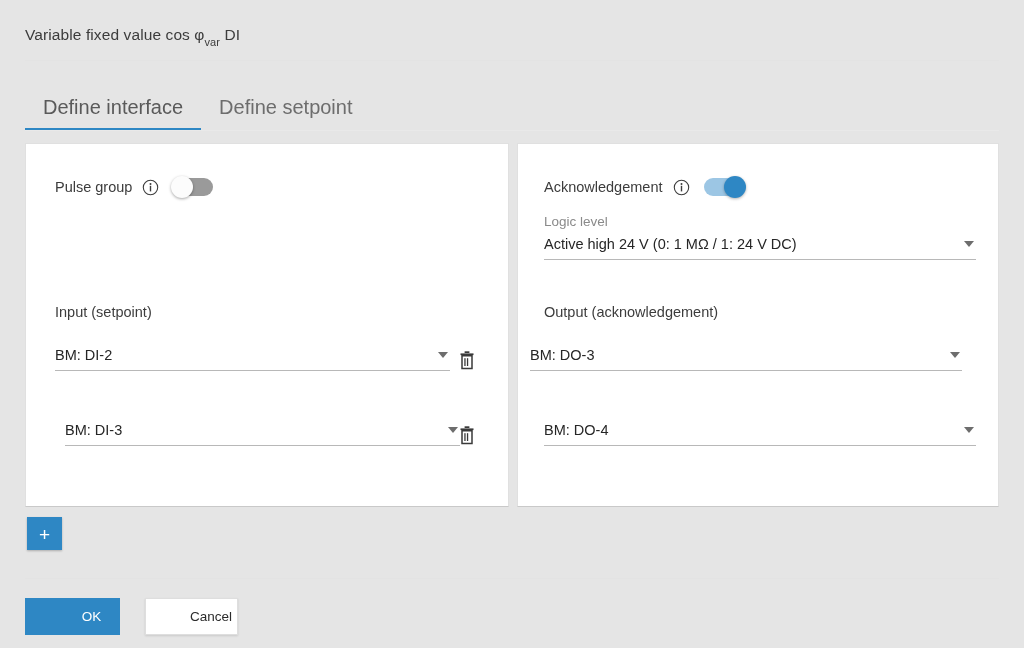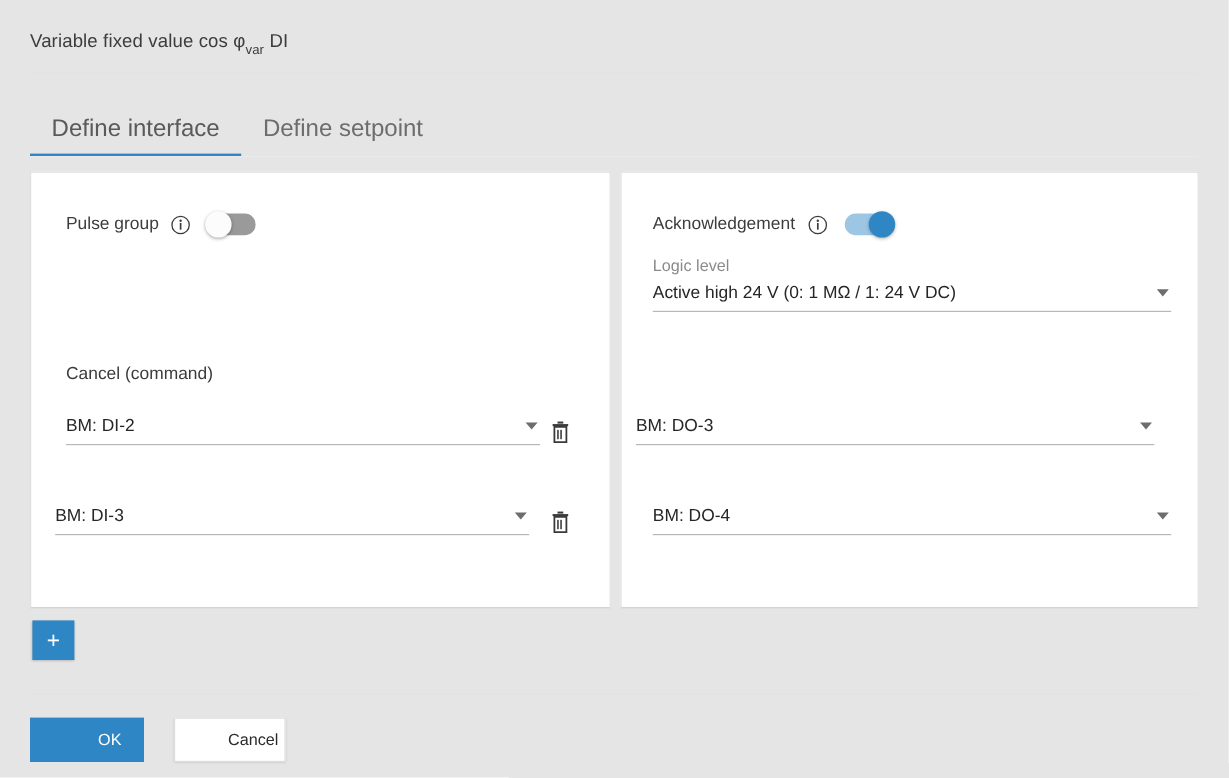--- a/index.html
+++ b/index.html
@@ -270,39 +270,39 @@
           <circle cx="8.5" cy="4.9" r="1.0" fill="#3c3c3c"></circle>
           <rect x="7.8" y="6.8" width="1.4" height="5.6" fill="#3c3c3c"></rect>
         </svg>
       </span>
       <span class="switch off">
         <span class="track"></span>
         <span class="knob"></span>
       </span>
     </div>
 
-    <div class="section-label" style="left:29px; top:160px;">Cancel (command)</div>
+    <div class="section-label" style="left:29px; top:160px;">Input (setpoint)</div>
 
     <div class="field" style="left:29px; top:200px; width:395px;">
       <div class="select">
         <div class="value">BM: DI-2</div>
         <span class="caret"></span>
       </div>
     </div>
     <span class="trash" style="left:432px; top:206px;">
       <svg width="18" height="20" viewBox="0 0 18 20" aria-hidden="true">
         <rect x="2.5" y="3.4" width="13" height="1.7" fill="#3a3a3a"></rect>
         <rect x="6.6" y="1.3" width="4.8" height="1.7" fill="#3a3a3a"></rect>
         <path d="M4 5.8 h10 v12.6 h-10 z" fill="none" stroke="#3a3a3a" stroke-width="1.5"></path>
         <rect x="6.3" y="8.2" width="1.3" height="7.8" fill="#3a3a3a"></rect>
         <rect x="8.9" y="8.2" width="1.3" height="7.8" fill="#3a3a3a"></rect>
       </svg>
     </span>
 
-    <div class="field" style="left:20px; top:275px; width:395px;">
+    <div class="field" style="left:39px; top:275px; width:395px;">
       <div class="select">
         <div class="value">BM: DI-3</div>
         <span class="caret"></span>
       </div>
     </div>
     <span class="trash" style="left:432px; top:281px;">
       <svg width="18" height="20" viewBox="0 0 18 20" aria-hidden="true">
         <rect x="2.5" y="3.4" width="13" height="1.7" fill="#3a3a3a"></rect>
         <rect x="6.6" y="1.3" width="4.8" height="1.7" fill="#3a3a3a"></rect>
         <path d="M4 5.8 h10 v12.6 h-10 z" fill="none" stroke="#3a3a3a" stroke-width="1.5"></path>
@@ -330,20 +330,21 @@
     </div>
 
     <div class="field" style="left:26px; top:70px; width:432px;">
       <span class="field-label">Logic level</span>
       <div class="select">
         <div class="value">Active high 24 V (0: 1 MΩ / 1: 24 V DC)</div>
         <span class="caret"></span>
       </div>
     </div>
 
+    <div class="section-label" style="left:26px; top:160px;">Output (acknowledgement)</div>
 
     <div class="field" style="left:12px; top:200px; width:432px;">
       <div class="select">
         <div class="value">BM: DO-3</div>
         <span class="caret"></span>
       </div>
     </div>
 
     <div class="field" style="left:26px; top:275px; width:432px;">
       <div class="select">

